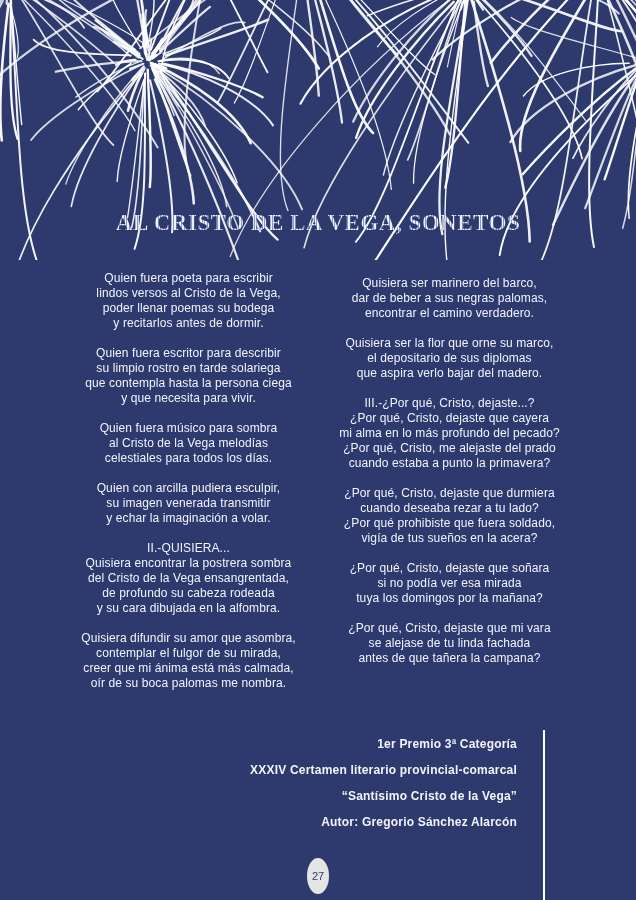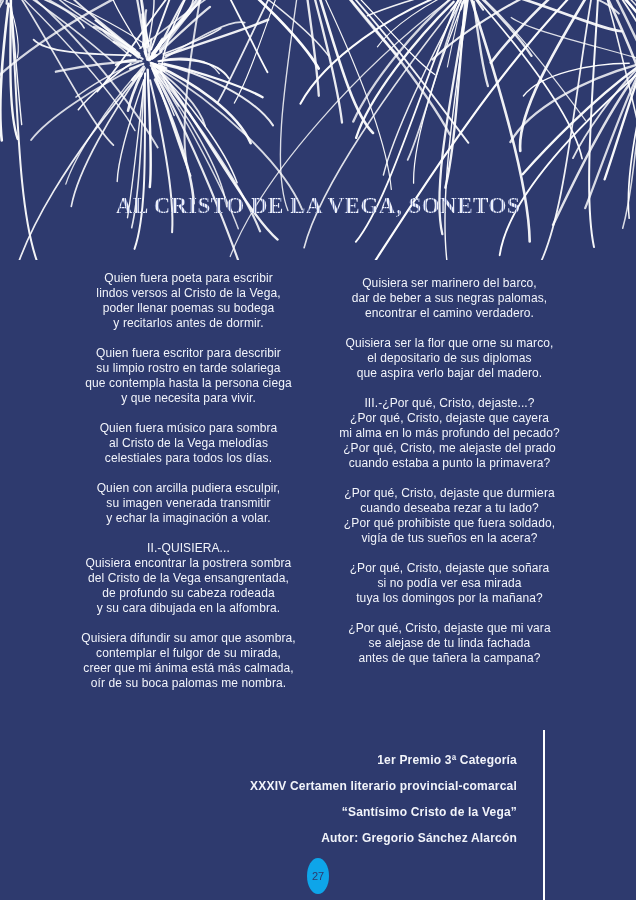--- a/index.html
+++ b/index.html
@@ -2,21 +2,21 @@
 <html><head>
 <meta charset="utf-8">
 <style>
   html, body { margin:0; padding:0; background:#2e3a6e; }
   body { width:636px; height:900px; overflow:hidden; font-family:"Liberation Sans", sans-serif; }
   .page { position:relative; width:636px; height:900px; background:#2e3a6e; overflow:hidden; }
 
   svg.fireworks { position:absolute; top:0; left:0; display:block; }
 
   .title {
-    position:absolute; top:193px; left:0; width:100%; margin:0;
+    position:absolute; top:210px; left:0; width:100%; margin:0;
     text-align:center;
     font-family:"Liberation Serif", serif;
     font-weight:bold;
     font-size:23px;
     letter-spacing:0.5px;
     color:#c8cfe8;
     white-space:nowrap;
   }
   @supports (-webkit-background-clip: text) {
     .title {
@@ -29,31 +29,31 @@
 
   .columns { position:absolute; top:271px; left:58px; width:522px; display:flex; }
   .col { width:261px; }
   .col-right { padding-top:5px; }
   .stanza { margin-bottom:15px; }
   .poem-line {
     font-size:12px; line-height:15px; color:#f2f4fa; text-align:center;
     letter-spacing:0.1px;
   }
 
-  .attribution { position:absolute; top:753px; right:119px; text-align:right; }
+  .attribution { position:absolute; top:737px; right:119px; text-align:right; }
   .attr-line {
     font-size:12px; font-weight:bold; color:#f2f4fa;
     line-height:15px; margin-bottom:11px; letter-spacing:0.2px;
   }
 
   .vrule { position:absolute; left:543px; top:730px; width:2px; height:170px; background:#ffffff; }
 
   .page-num {
     position:absolute; left:307px; top:858px; width:22px; height:36px;
-    border-radius:50%; background:#0ea5e9; color:#2e3a6e;
+    border-radius:50%; background:#e5e5e5; color:#2e3a6e;
     display:flex; align-items:center; justify-content:center;
     font-size:11px; font-weight:normal;
   }
 </style>
 </head>
 <body>
 
 <div class="page">
   <svg class="fireworks" id="fireworks" width="636" height="260" viewBox="0 0 636 260">
       <path d="M138.4,62.1 C115.6,70.1 86.8,88.5 75.9,97.1" fill="none" stroke="#ffffff" stroke-width="1.46" stroke-linecap="round" stroke-opacity="0.84"></path>

